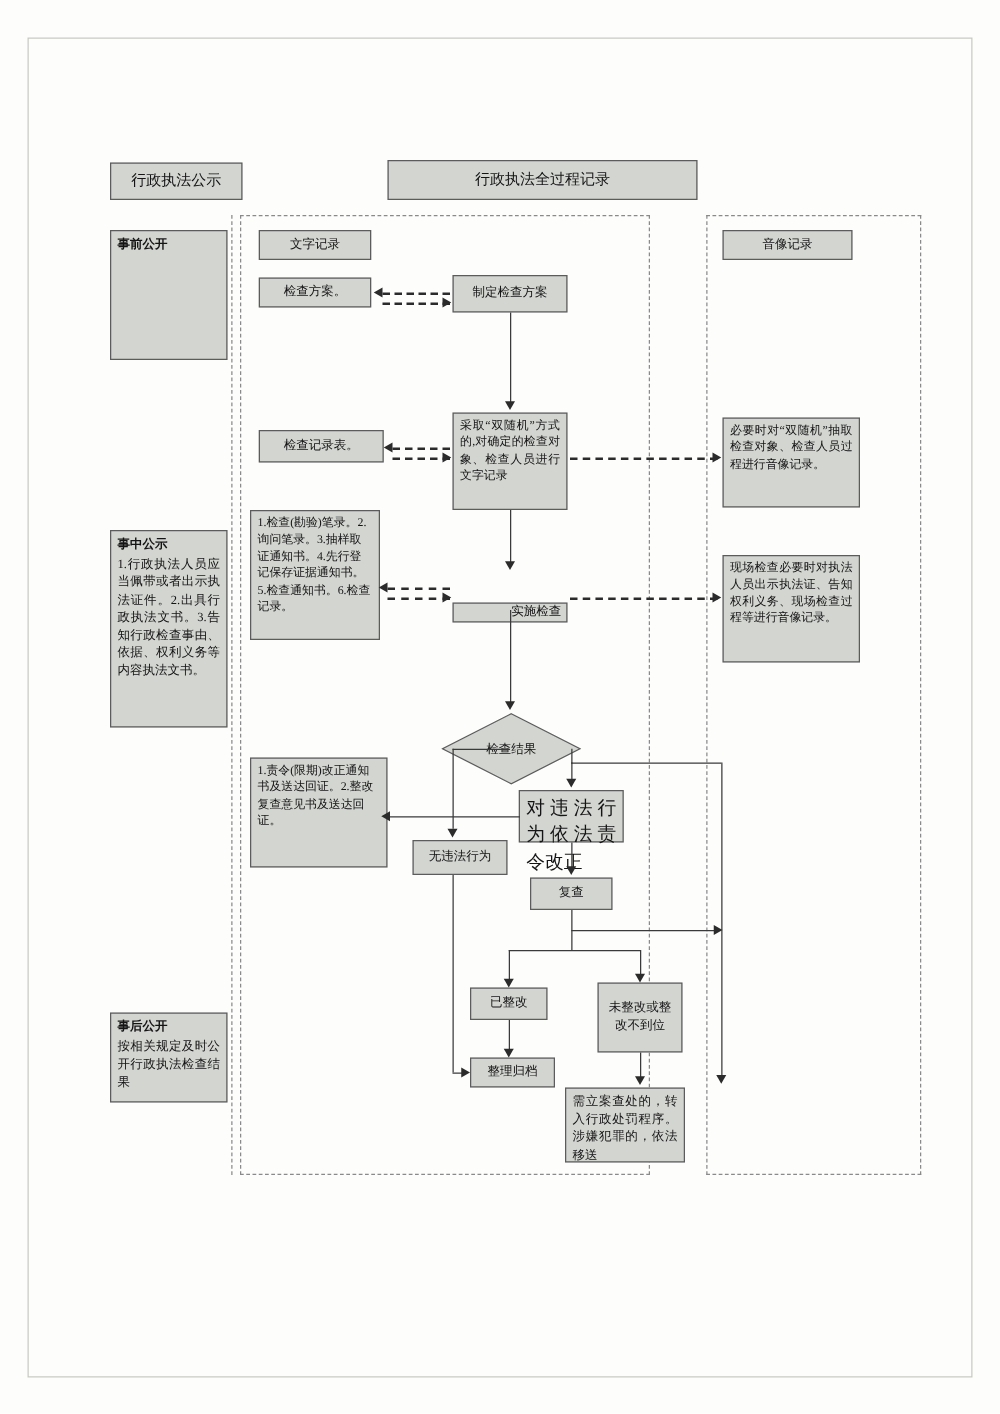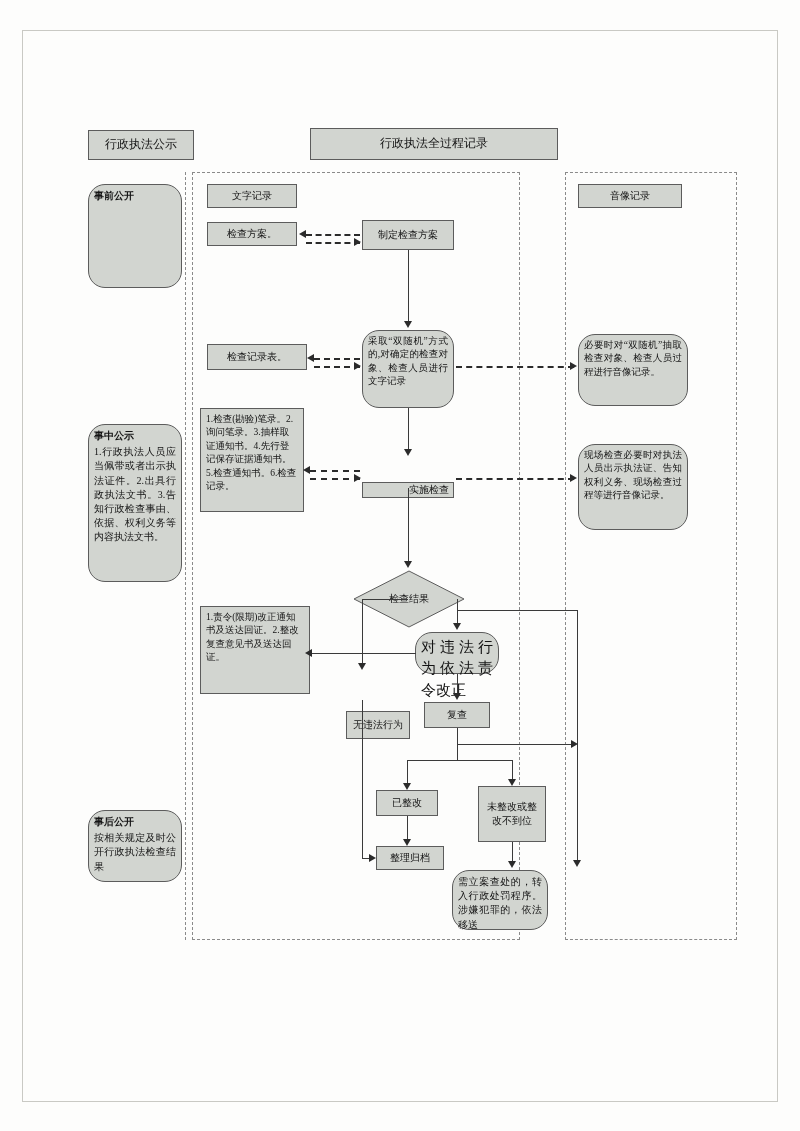--- a/index.html
+++ b/index.html
@@ -47,21 +47,20 @@
     justify-content: flex-start;
     align-items: flex-start;
     padding: 4px 5px;
   }
   .box.justify {
     text-align: justify;
     text-align-last: left;
     justify-content: flex-start;
     align-items: flex-start;
     padding: 4px 5px;
-    border-radius: 17px;
   }
   .title {
     position: absolute;
     width: 100%;
     text-align: center;
     font-family: "DejaVu Serif", "Liberation Serif", serif;
     font-weight: bold;
     font-size: 21px;
     letter-spacing: 1px;
     color: #101010;
@@ -187,21 +186,21 @@
 
   <div class="diamond" style="left:353px; top:570px; width:112px; height:58px;">
     <svg class="dshape" viewBox="0 0 112 58" preserveAspectRatio="none">
       <polygon points="56,1 111,29 56,57 1,29" fill="#d2d5d0" stroke="#5c5c5c" stroke-width="1"></polygon>
     </svg>
     <div class="dlabel">
         <span>检查结果</span>
       </div>
   </div>
 
-  <div class="box" style="left:330px; top:711px; width:64px; height:28px;margin-left:16px;">无违法行为</div>
+  <div class="box" style="left:330px; top:672px; width:76px; height:28px;">无违法行为</div>
 
   <div class="box justify" style="left:415px; top:632px; width:84px; height:42px; font-size:15px;">对违法行为依法责令改正</div>
 
   <div class="box" style="left:424px; top:702px; width:66px; height:26px;">复查</div>
 
   <div class="box" style="left:376px; top:790px; width:62px; height:26px;">已整改</div>
 
   <div class="box" style="left:478px; top:786px; width:68px; height:56px; font-size:10px;">未整改或整改不到位</div>
 
   <div class="box" style="left:376px; top:846px; width:68px; height:24px;">整理归档</div>

